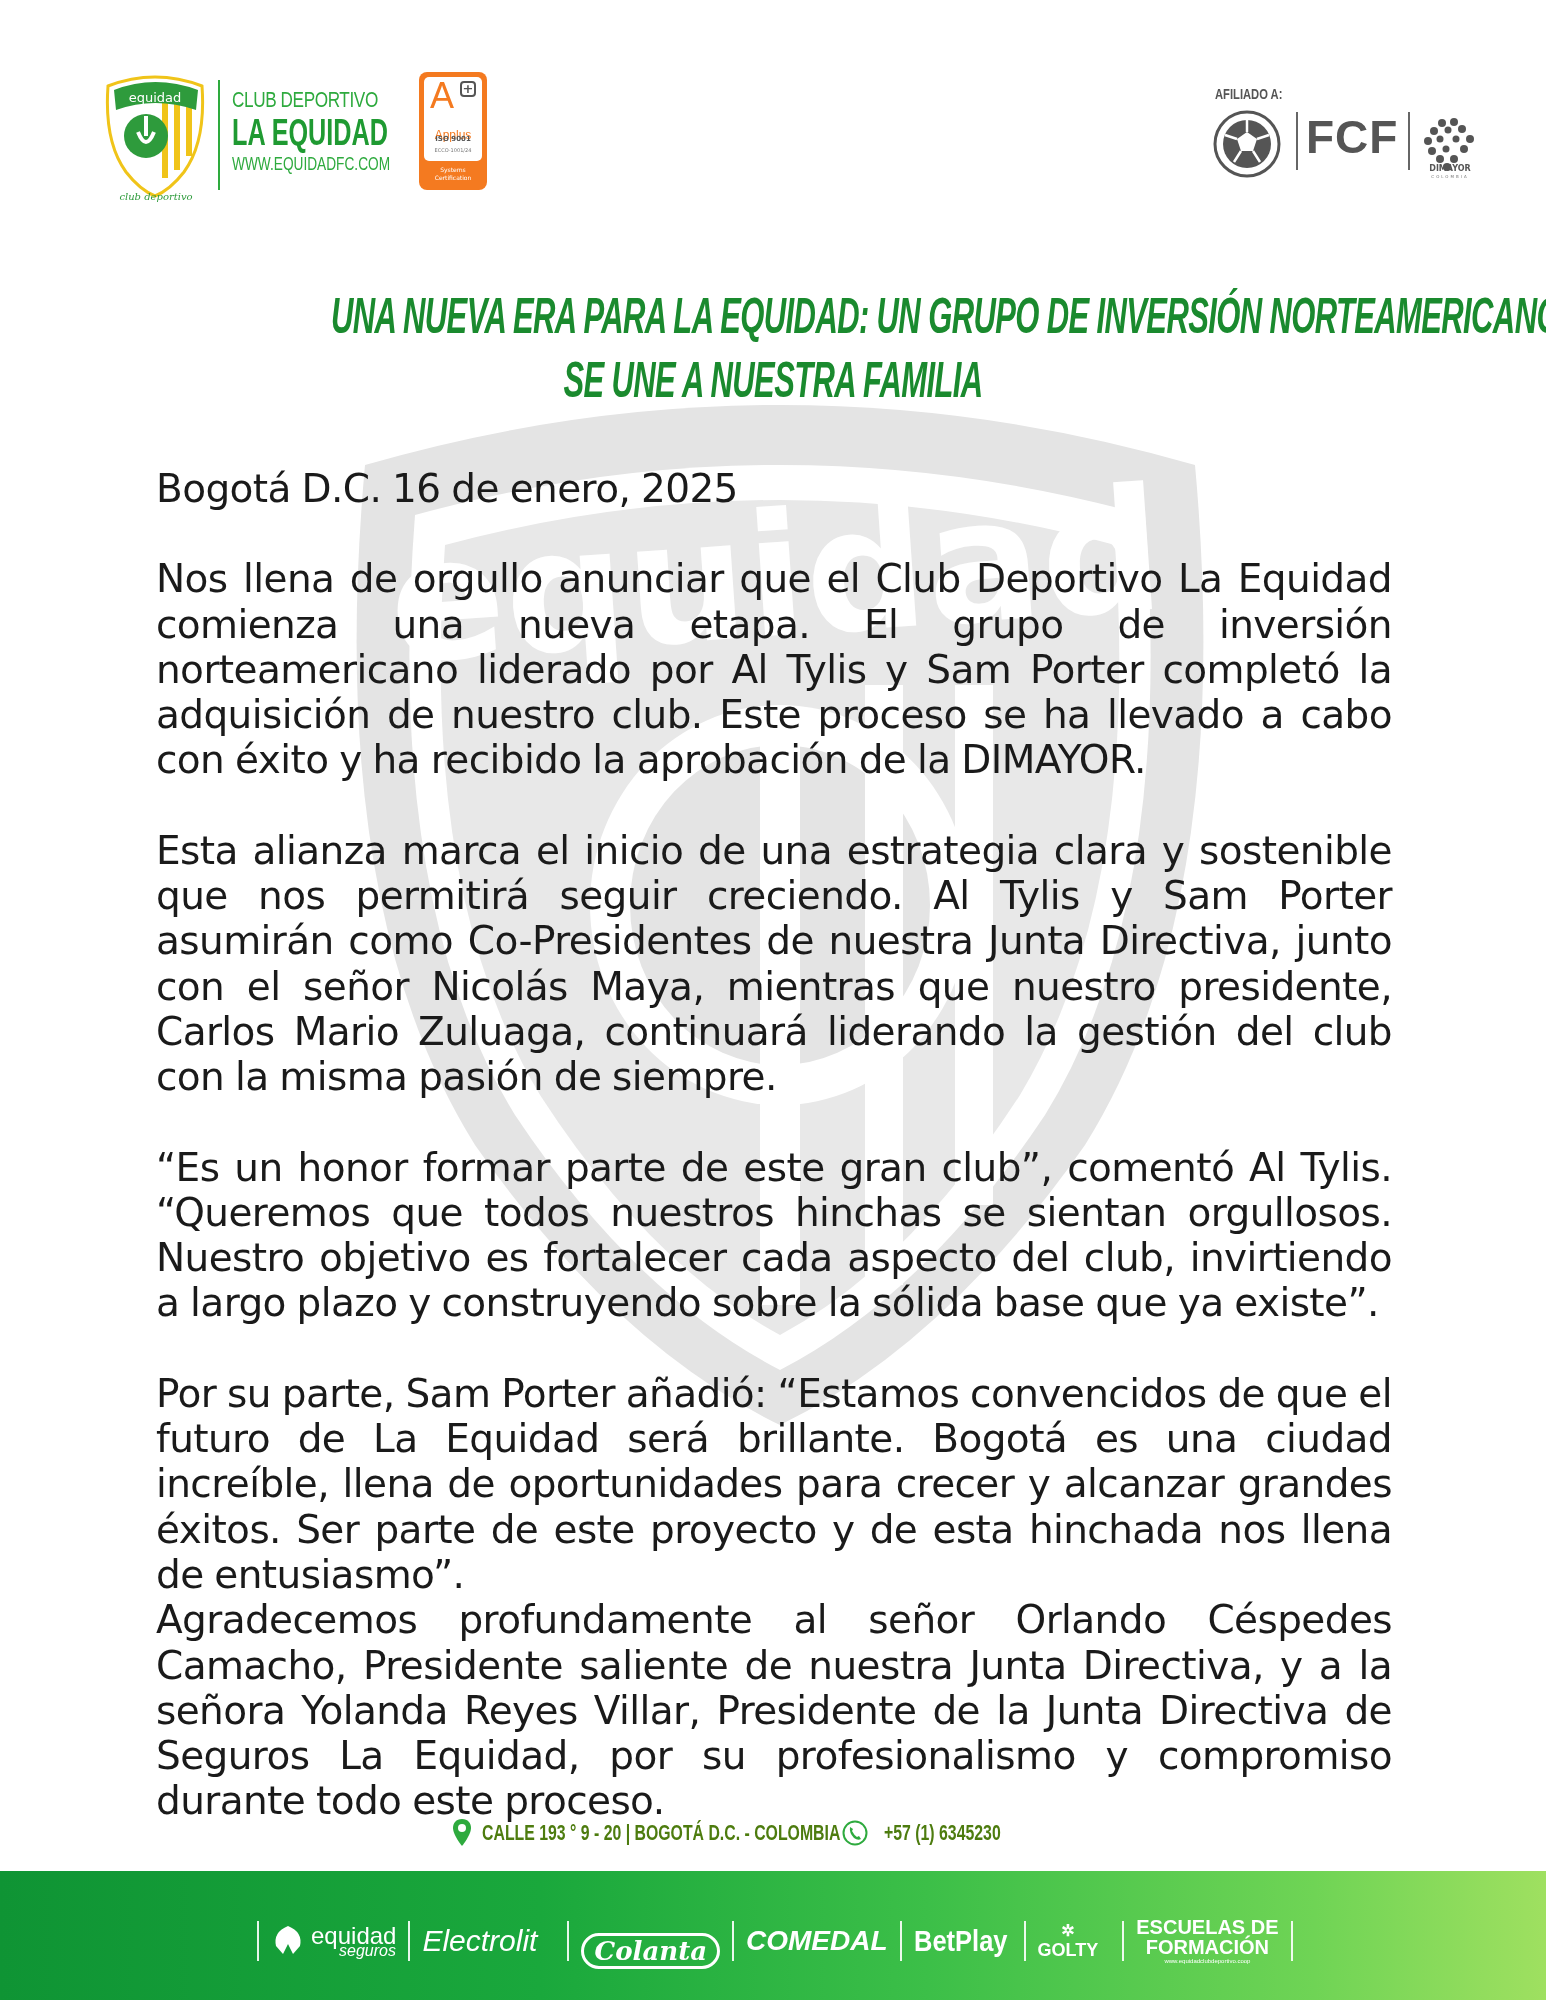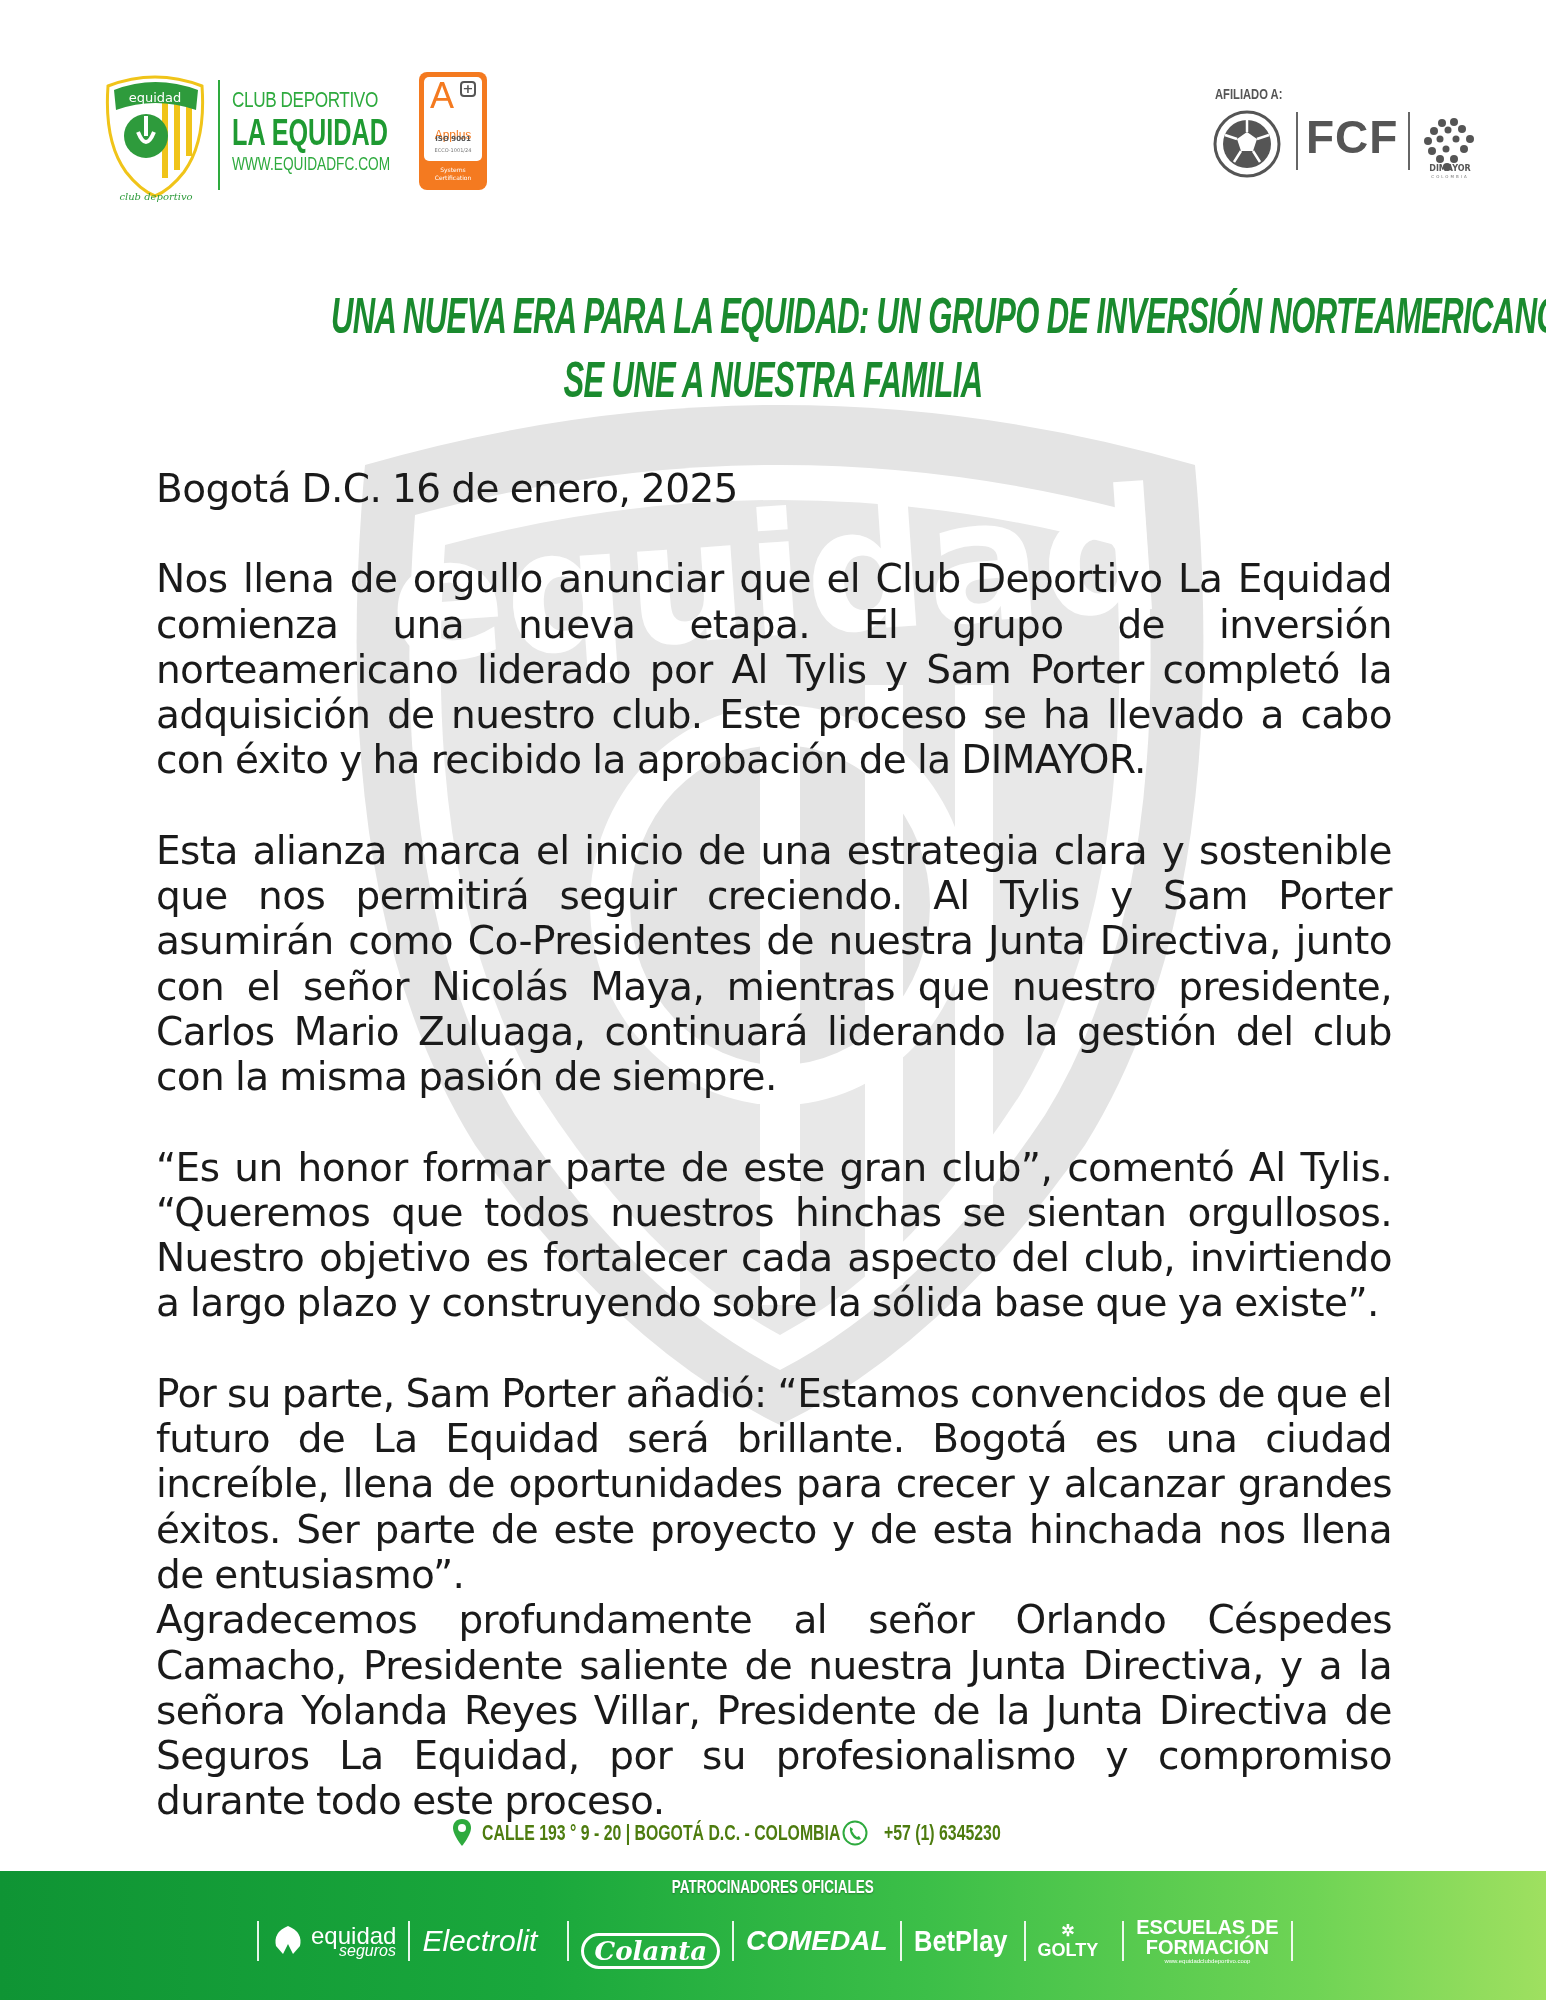--- a/index.html
+++ b/index.html
@@ -169,21 +169,20 @@
   </svg>
   <span class="t" style="width:360px;">CALLE 193 ° 9 - 20 | BOGOTÁ D.C. - COLOMBIA</span>
   <svg class="phone-ico" viewBox="0 0 26 26">
     <circle cx="13" cy="13" r="11.5" fill="none" stroke="#2eaa3e" stroke-width="2"></circle>
     <path d="M8 7 Q7 13 12 18 Q16 21 19 19 L17 16 L15 17 Q12 15 10 11 L11 9 Z" fill="#2eaa3e"></path>
   </svg>
   <span class="t">+57 (1) 6345230</span>
 </div>
 
 <div class="sponsor-band">
-  <div class="sponsor-title"><span>PATROCINADORES OFICIALES</span></div>
   <div class="sponsor-row">
     <div class="s-div"></div>
     <div class="s-item s-equidad">
       <svg width="34" height="34" viewBox="0 0 34 34">
           <path d="M17 2 Q2 8 5 22 L12 30 L17 20 L22 30 L29 22 Q32 8 17 2 Z" fill="#fff"></path>
         </svg>
       <div style="margin-left:6px;"><span>equidad</span><small>seguros</small></div>
     </div>
     <div class="s-div"></div>
     <div class="s-item s-electrolit">Electrolit</div>

